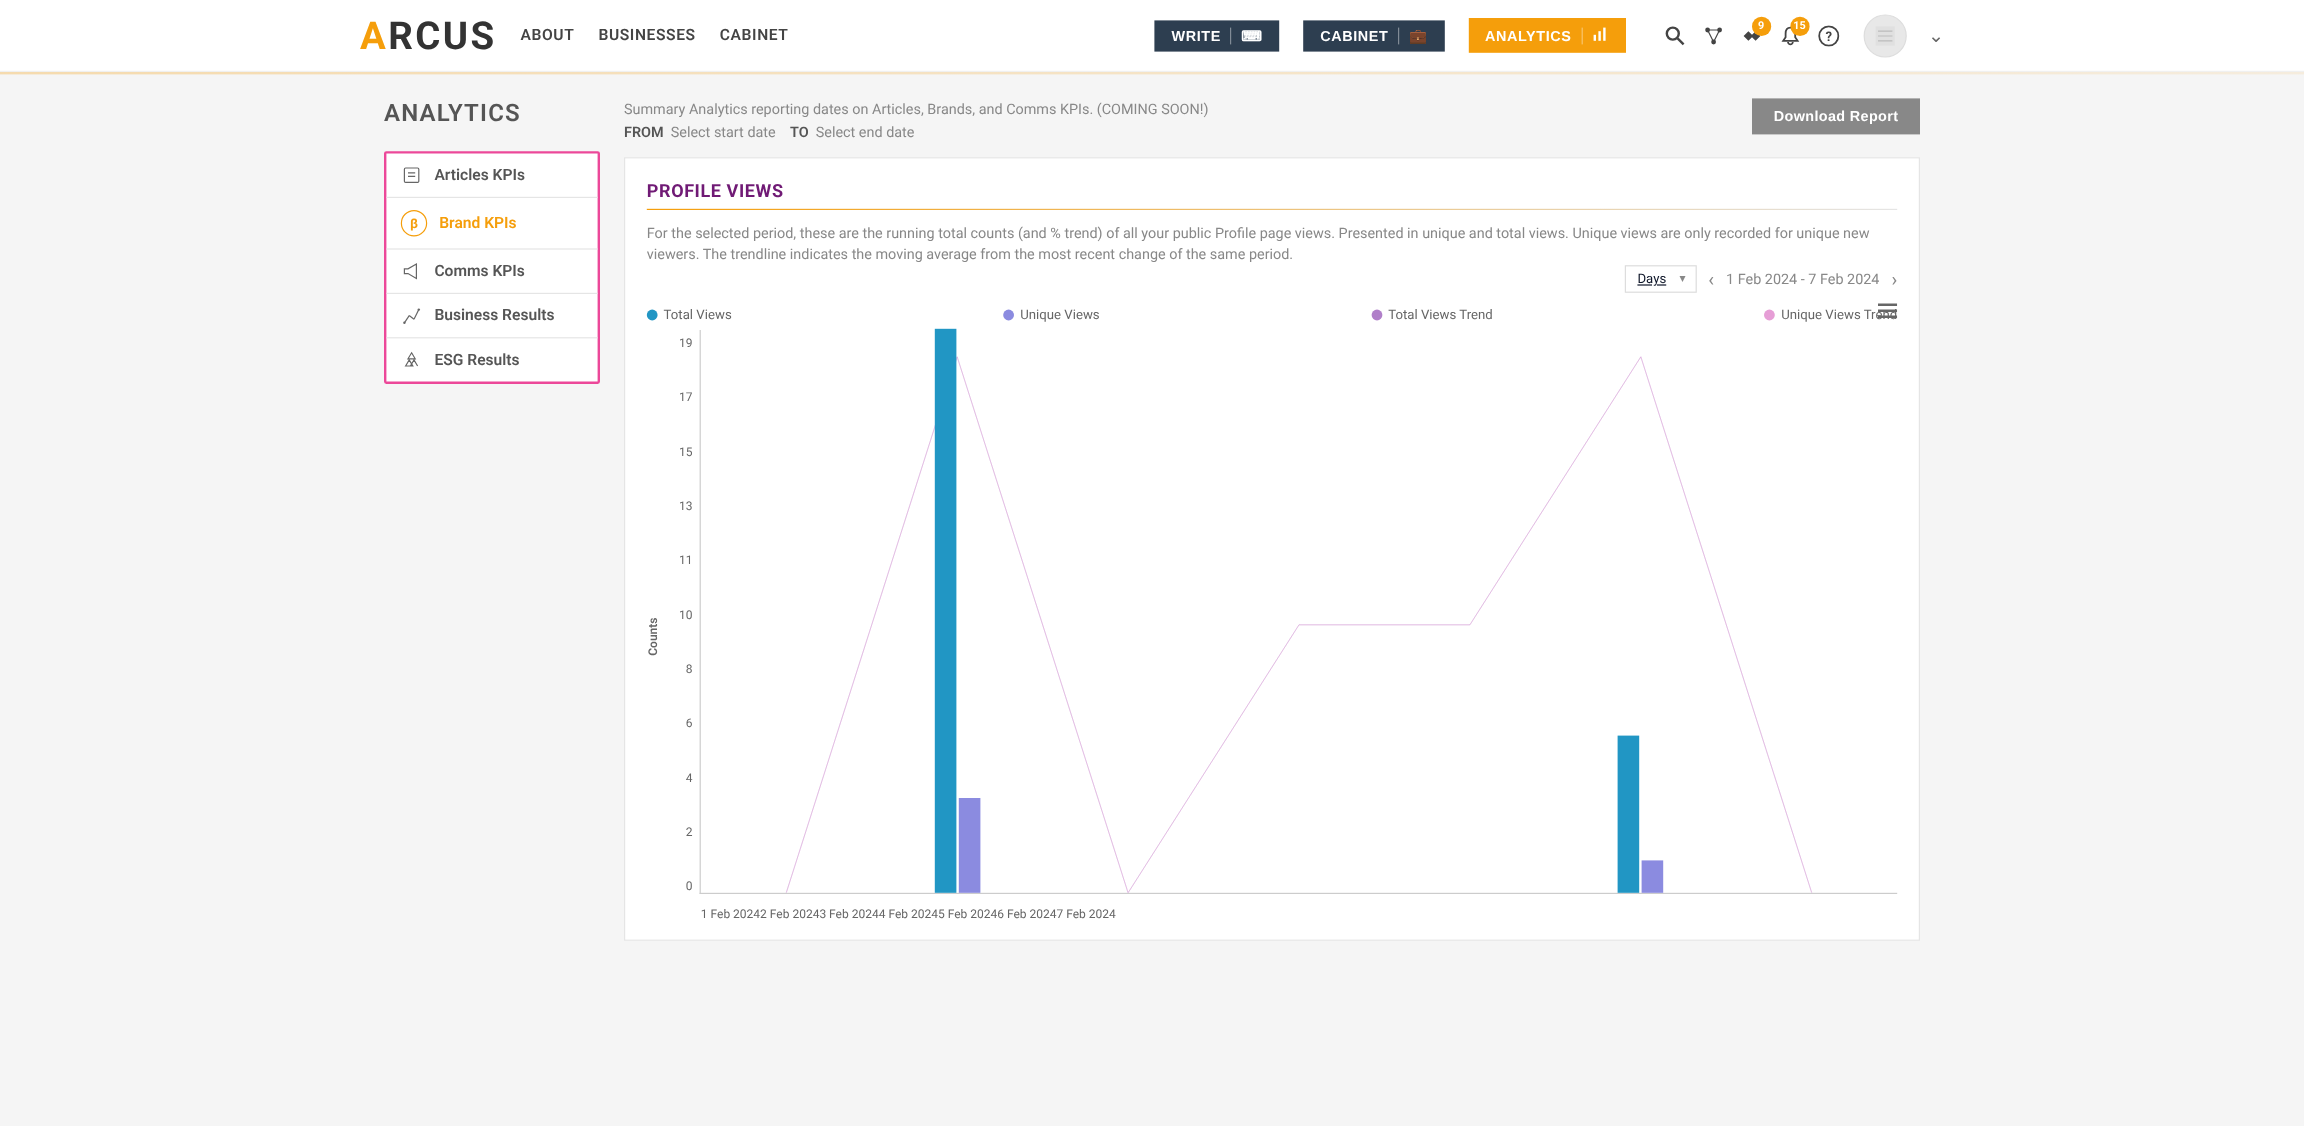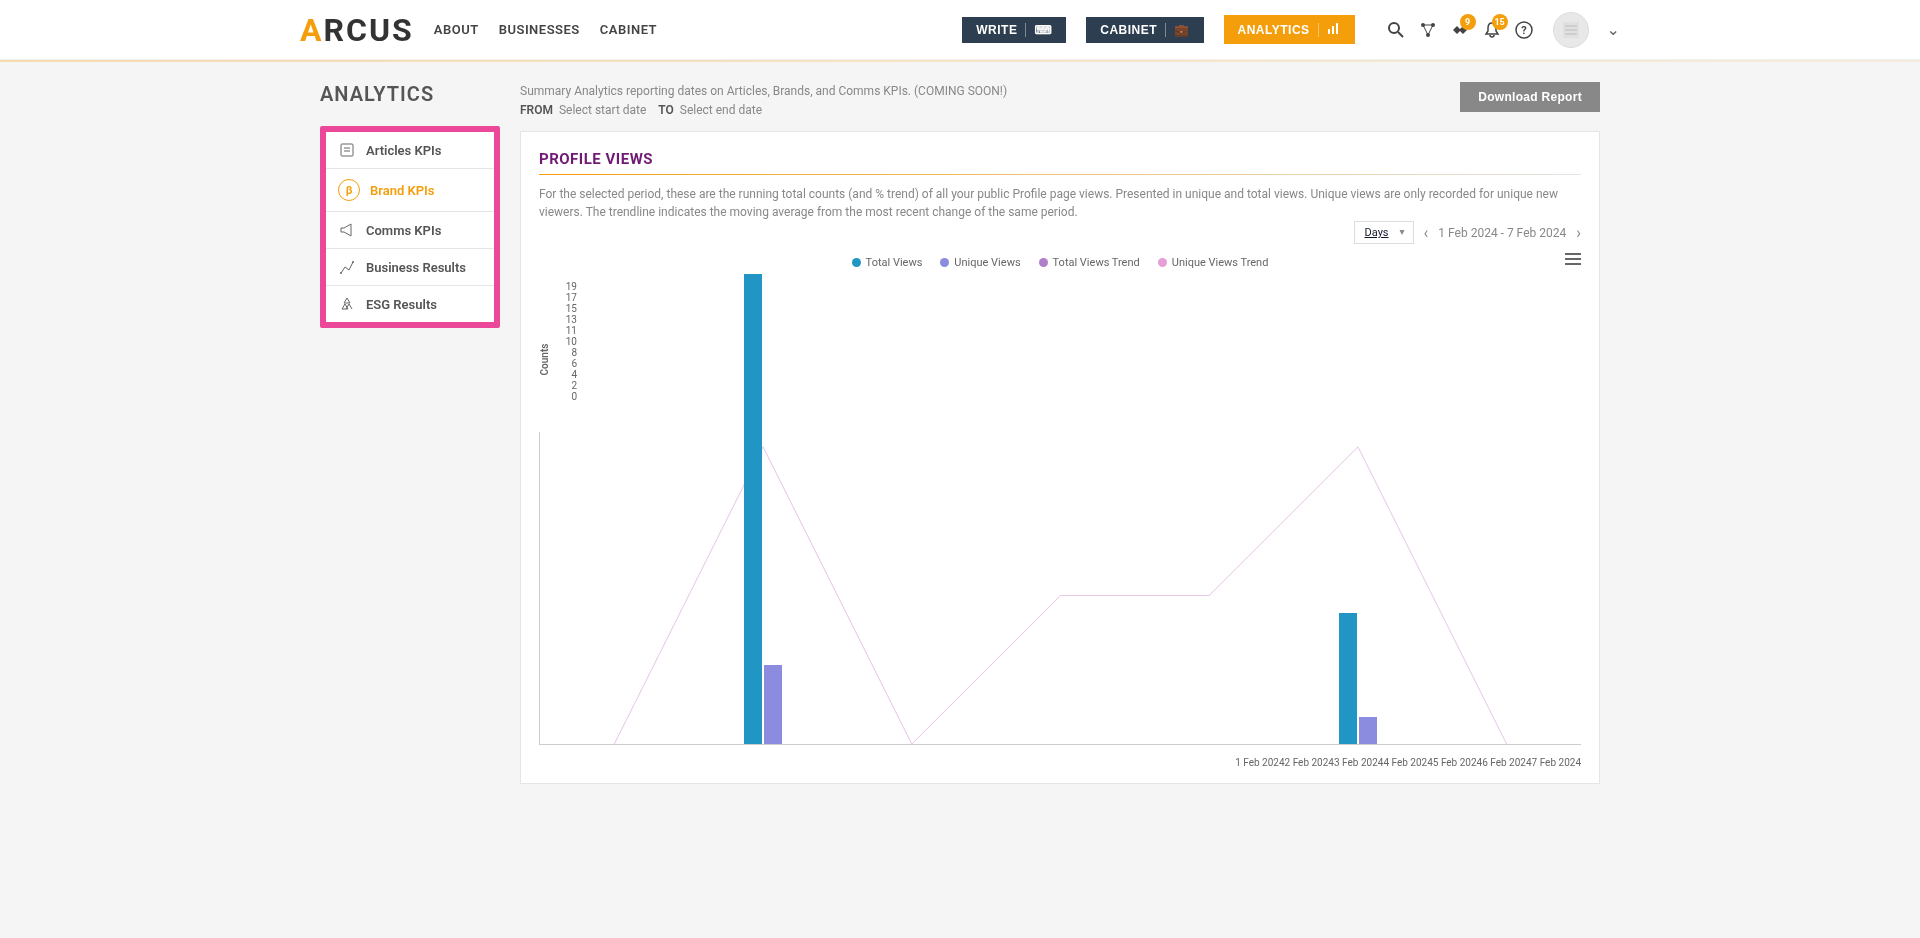--- a/index.html
+++ b/index.html
@@ -19,21 +19,21 @@
     .icon-btn { position: relative; cursor: pointer; display: flex; align-items: center; justify-content: center; }
     .badge { position: absolute; top: -7px; right: -7px; background: #f59e0b; color: #fff; font-size: 9px; font-weight: 700; border-radius: 50%; min-width: 16px; height: 16px; display: flex; align-items: center; justify-content: center; padding: 0 2px; }
     .avatar { width: 36px; height: 36px; border-radius: 50%; background: #e8e8e8; display: flex; align-items: center; justify-content: center; border: 1px solid #ddd; margin-left: 6px; cursor: pointer; font-size: 10px; color: #999; }
     .chevdown { margin-left: 4px; color: #666; }
     
     .divider-line { height: 2px; background: linear-gradient(to right, rgba(245,158,11,0.3), rgba(245,158,11,0.1)); }
     
     .main { max-width: 1320px; margin: 0 auto; display: flex; gap: 20px; padding: 20px; }
     .sidebar { width: 180px; flex-shrink: 0; }
     .sidebar-title { font-size: 20px; font-weight: 600; letter-spacing: 1px; color: #555; margin-bottom: 20px; }
-    .sidebar-list { background: #fff; border: 6px solid #ec4899; border-radius: 2px; }
+    .sidebar-list { background: #fff; border: 2px solid #ec4899; border-radius: 2px; }
     .sidebar-item { display: flex; align-items: center; gap: 10px; padding: 10px 12px; border-bottom: 1px solid #e5e5e5; cursor: pointer; font-size: 13px; font-weight: 600; color: #555; }
     .sidebar-item:last-child { border-bottom: none; }
     .sidebar-item.active { color: #f59e0b; }
     .sidebar-item .ico { width: 18px; display: flex; justify-content: center; }
     .beta-circle { width: 22px; height: 22px; border-radius: 50%; border: 1.5px solid #f59e0b; display: flex; align-items: center; justify-content: center; font-size: 11px; color: #f59e0b; font-weight: 700; }
     
     .content { flex: 1; }
     .content-header { display: flex; justify-content: space-between; align-items: flex-start; margin-bottom: 14px; }
     .header-text { font-size: 12px; color: #888; line-height: 1.6; }
     .date-row { font-size: 12px; color: #888; margin-top: 2px; }
@@ -44,31 +44,31 @@
     .card-title { font-size: 15px; font-weight: 700; letter-spacing: 0.5px; color: #701a75; margin-bottom: 6px; }
     .card-divider { height: 1px; background: linear-gradient(to right, #f59e0b, #e5e5e5); margin-bottom: 10px; }
     .card-desc { font-size: 12px; color: #888; line-height: 1.5; }
     
     .chart-controls { display: flex; align-items: center; justify-content: flex-end; gap: 10px; margin-bottom: 12px; }
     .select-box { border: 1px solid #ddd; padding: 4px 24px 4px 10px; font-size: 11px; color: #0f172a; background: #fff; position: relative; cursor: pointer; text-decoration: underline; }
     .select-box::after { content: '▾'; position: absolute; right: 8px; top: 4px; font-size: 10px; color: #888; }
     .chev { cursor: pointer; color: #888; font-size: 16px; }
     .date-range { font-size: 12px; color: #888; }
     
-    .legend { display: flex; justify-content: center; gap: 18px; font-size: 11px; color: #666; margin-bottom: 6px; }
+    .legend { display: flex; justify-content: space-between; gap: 18px; font-size: 11px; color: #666; margin-bottom: 6px; }
     .legend-item { display: flex; align-items: center; gap: 5px; }
     .legend-dot { width: 9px; height: 9px; border-radius: 50%; }
     
-    .chart-wrap { position: relative; height: 500px; display: flex; flex-direction: column; }
+    .chart-wrap { position: relative; height: 500px; display: flex; }
     .y-axis-left { width: 44px; display: flex; flex-direction: column; justify-content: space-between; align-items: flex-end; font-size: 10px; color: #666; padding: 6px 6px 30px 0; position: relative; }
     .y-label-left { position: absolute; left: -10px; top: 50%; transform: rotate(-90deg); transform-origin: center; font-size: 10px; color: #666; font-weight: 600; }
     .plot { flex: 1; position: relative; border-left: 1px solid #ccc; border-bottom: 1px solid #ccc; margin-bottom: 30px; }
     .y-axis-right { width: 44px; display: flex; flex-direction: column; justify-content: space-between; align-items: flex-start; font-size: 10px; color: #666; padding: 6px 0 30px 6px; position: relative; }
     .y-label-right { position: absolute; right: -18px; top: 50%; transform: rotate(90deg); transform-origin: center; font-size: 10px; color: #666; font-weight: 600; white-space: nowrap; }
-    .x-labels { position: absolute; bottom: -24px; left: 0; right: 0; display: flex; justify-content: flex-end; font-size: 10px; color: #666; }
+    .x-labels { position: absolute; bottom: -24px; left: 0; right: 0; display: flex; justify-content: flex-start; font-size: 10px; color: #666; }
     .bar-group { position: absolute; bottom: 0; display: flex; gap: 2px; align-items: flex-end; }
     .bar { width: 18px; }
     .bar.total { background: #2196c4; }
     .bar.unique { background: #8b8be0; }
     svg.trend { position: absolute; left: 0; top: 0; width: 100%; height: 100%; pointer-events: none; }
     .chart-menu { position: absolute; right: 0; top: -24px; cursor: pointer; }
   </style>
 </head>
 <body>
 

